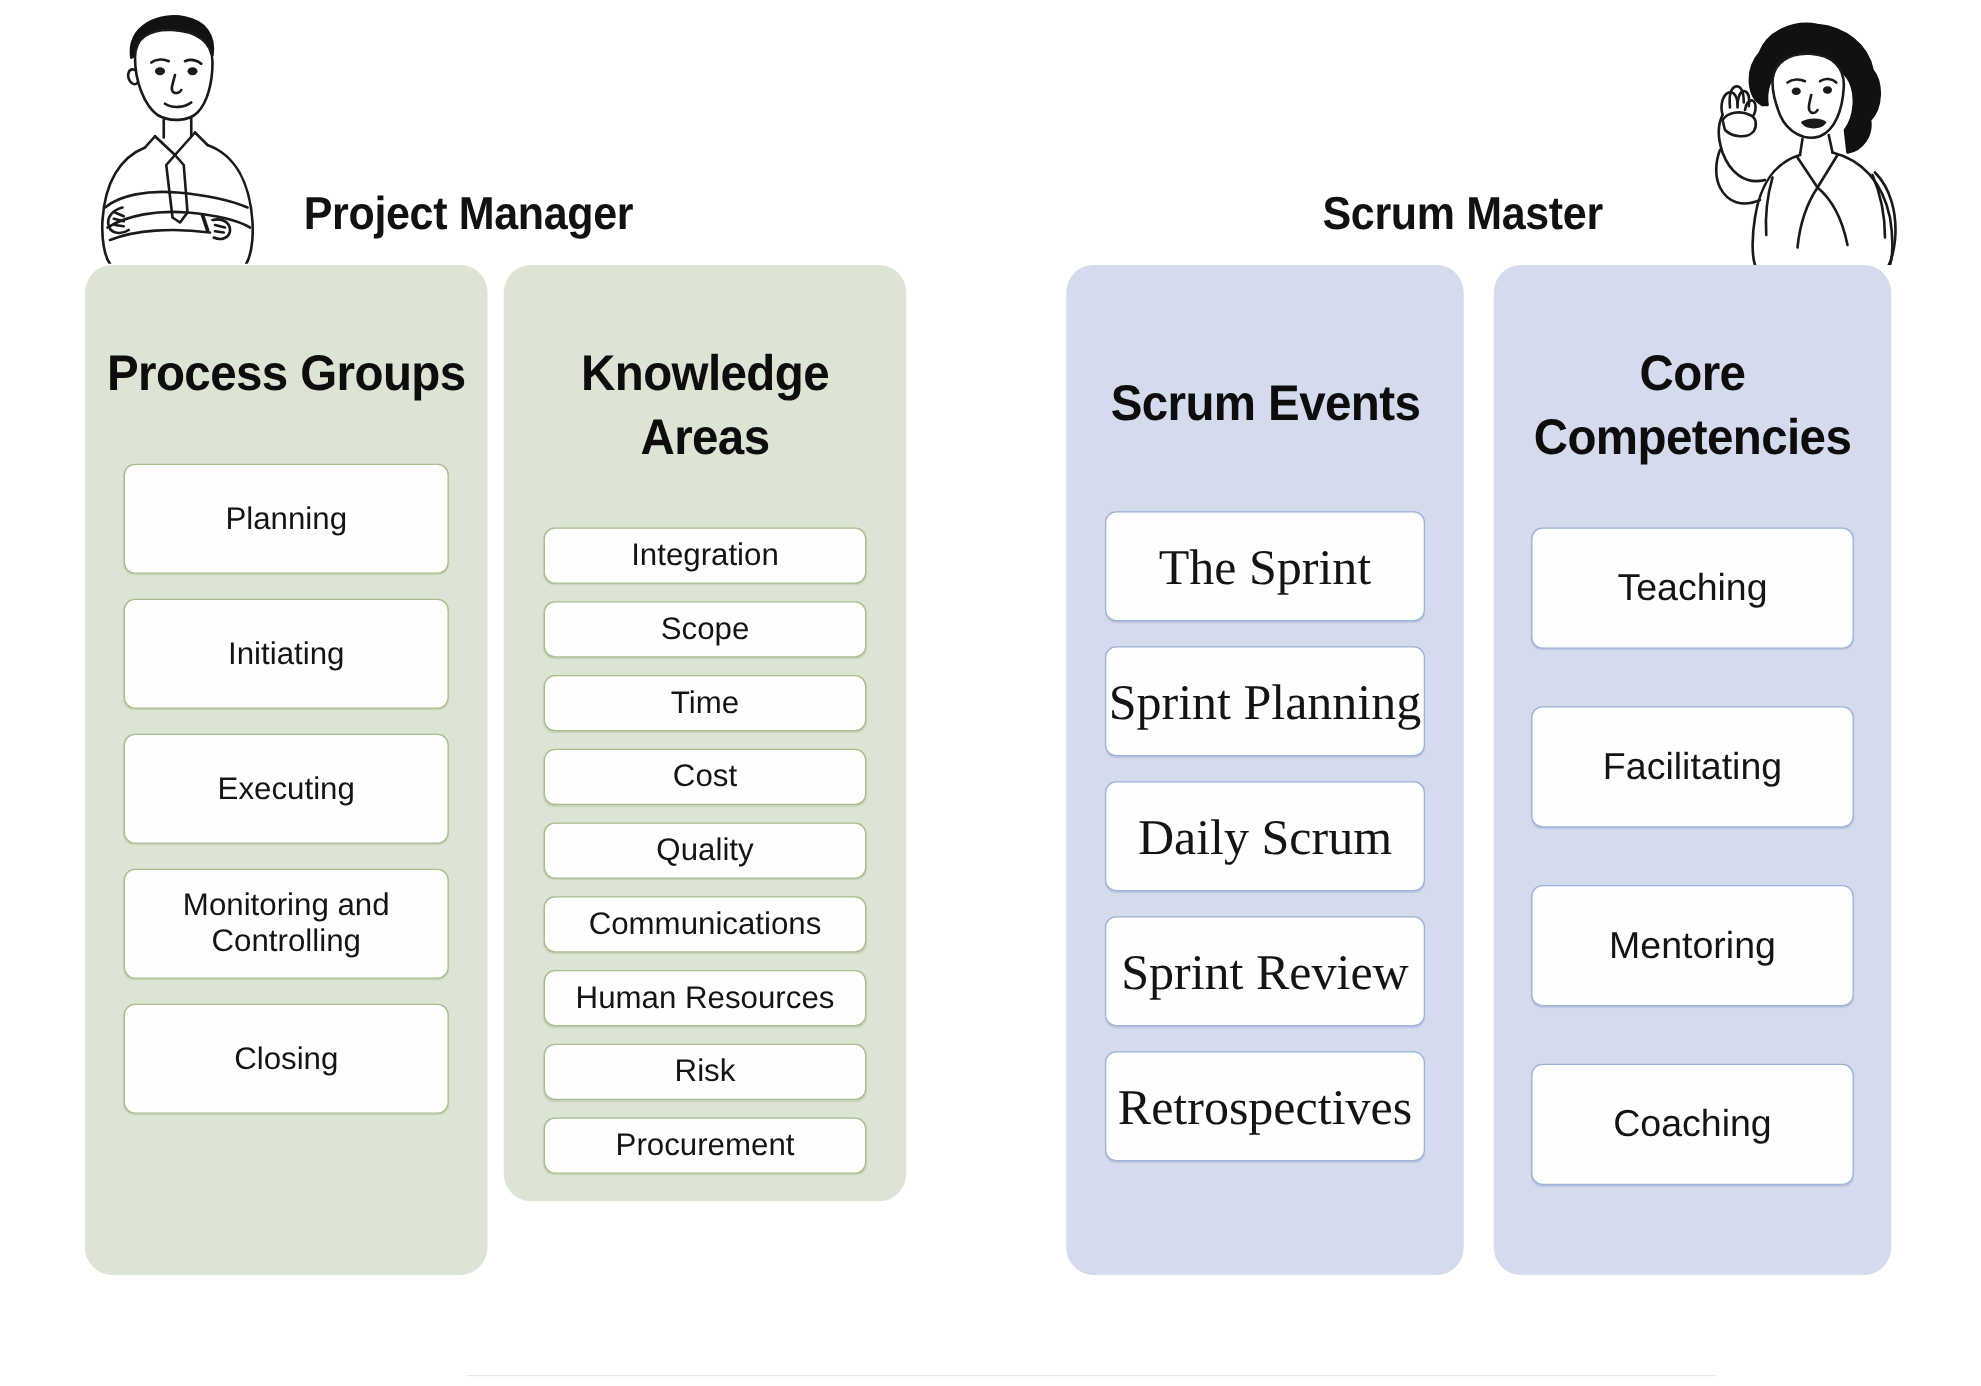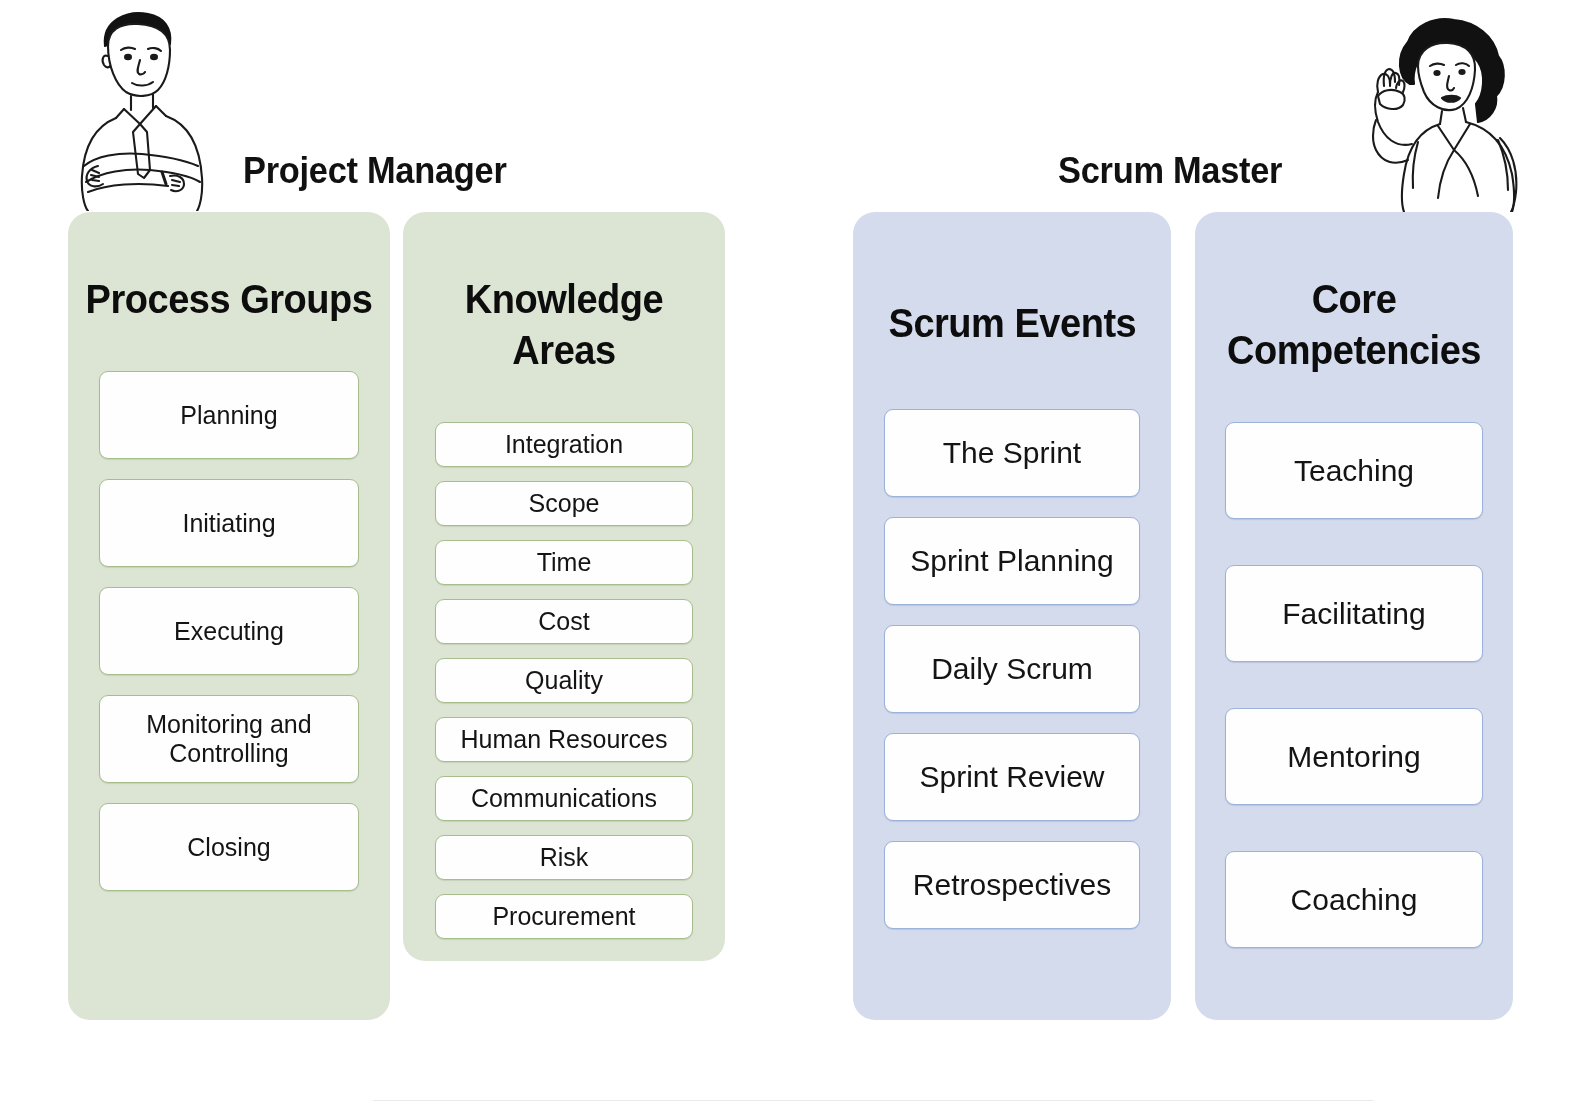--- a/index.html
+++ b/index.html
@@ -121,21 +121,22 @@
     margin-bottom: 14px;
     font-size: 25px;
   }
 
   
   #list-scrum-events { margin-top: 36px; }
   #list-scrum-events .card {
     width: 256px;
     height: 88px;
     margin-bottom: 20px;
-    font-size: 30px;
+    font-size: 40px;
+    font-family: Liberation Serif, serif;
   }
 
   
   #list-core-competencies { margin-top: 46px; }
   #list-core-competencies .card {
     width: 258px;
     height: 97px;
     margin-bottom: 46px;
     font-size: 30px;
   }
@@ -216,22 +217,22 @@
   </div>
 
   <div class="panel green" id="panel-knowledge-areas">
     <div class="panel-heading">Knowledge Areas</div>
     <div class="card-list" id="list-knowledge-areas">
       <div class="card green-card">Integration</div>
       <div class="card green-card">Scope</div>
       <div class="card green-card">Time</div>
       <div class="card green-card">Cost</div>
       <div class="card green-card">Quality</div>
+      <div class="card green-card">Communications</div>
       <div class="card green-card">Human Resources</div>
-      <div class="card green-card">Communications</div>
       <div class="card green-card">Risk</div>
       <div class="card green-card">Procurement</div>
     </div>
   </div>
 
   <div class="avatar" id="avatar-sm">
     <svg viewBox="0 0 185 200" width="185" height="200" xmlns="http://www.w3.org/2000/svg">
       <g fill="none" stroke="#1a1a1a" stroke-width="2.1" stroke-linecap="round" stroke-linejoin="round">
 
         <path d="M60 72 C48 66, 46 44, 58 30 C64 14, 84 4, 104 8 C126 10, 144 24, 148 44 C156 54, 156 74, 146 84 C148 96, 140 108, 128 110 L126 92 C134 82, 136 62, 128 50 C118 36, 96 30, 80 38 C68 44, 62 58, 64 72 Z" fill="#111111" stroke="#111111"></path>

